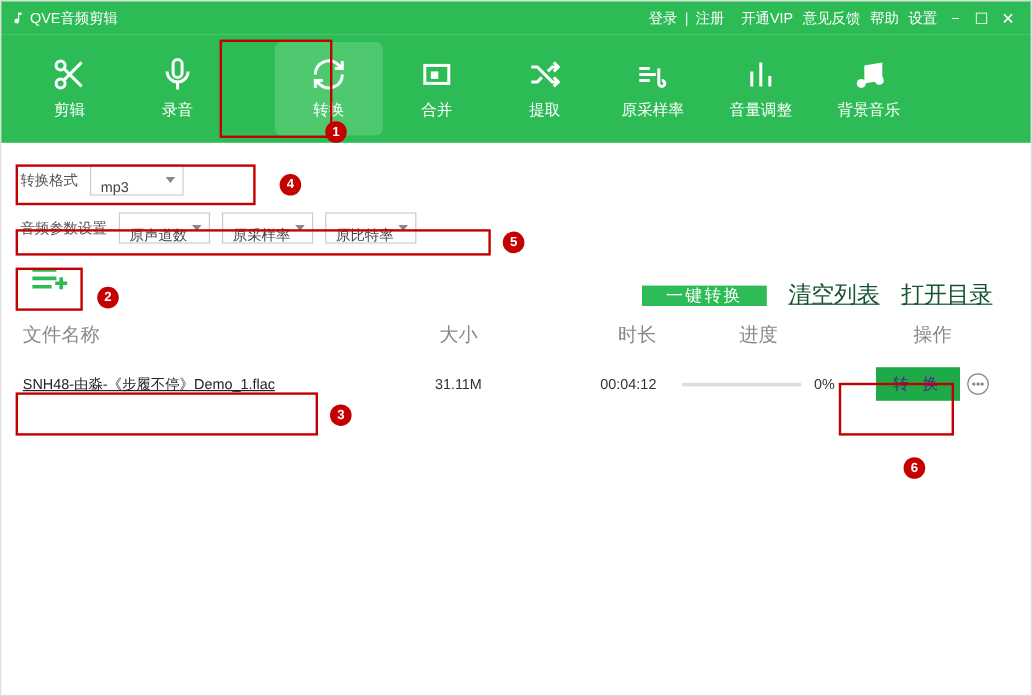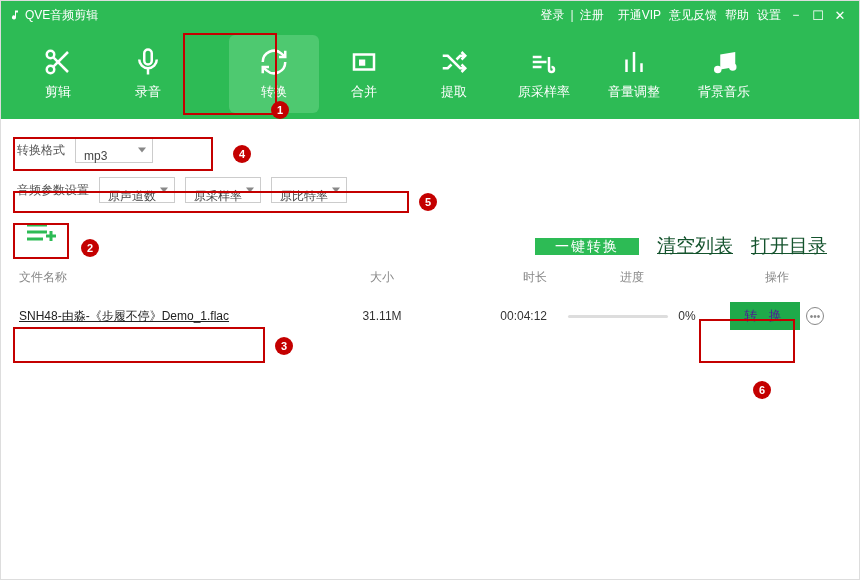--- a/index.html
+++ b/index.html
@@ -19,21 +19,21 @@
   .row { display: flex; align-items: center; margin-bottom: 14px; position: relative; }
   .label { font-size: 12px; color: #555; margin-right: 10px; }
   .select { height: 26px; min-width: 70px; border: 1px solid #ccc; background: #fff; font-size: 12px; color: #444; padding: 12px 18px 0 8px; position: relative; display: inline-flex; align-items: center; cursor: pointer; margin-right: 10px; }
   .select::after { content: ""; position: absolute; right: 6px; top: 50%; width: 0; height: 0; border-left: 4px solid transparent; border-right: 4px solid transparent; border-top: 5px solid #888; transform: translateY(-50%); }
   .redbox { position: absolute; border: 2px solid #c40000; pointer-events: none; }
   .badge { width: 18px; height: 18px; border-radius: 50%; background: #c40000; color: #fff; font-size: 11px; font-weight: bold; display: flex; align-items: center; justify-content: center; position: absolute; }
   .addbtn { width: 50px; height: 30px; display: flex; align-items: center; justify-content: center; cursor: pointer; color:#2dbb55;}
   .rightactions { position: absolute; right: 16px; top: 96px; display: flex; align-items: center; gap: 18px; }
   .greenbtn { background: #2dbb55; color: #fff; border: none; height: 17px; padding: 0 20px; font-size: 14px; cursor: pointer; letter-spacing: 2px; }
   .linkg { color: #14532d; font-size: 19px; cursor: pointer; text-decoration: underline; }
-  .thead { display: flex; font-size: 12px; color: #888; padding: 16px 0 10px 0;}
+  .thead { display: flex; font-size: 16px; color: #888; padding: 16px 0 10px 0;}
   .thead div { }
   .c-name { width: 310px; padding-left: 2px;}
   .c-size { width: 110px; text-align:center;}
   .c-dur  { width: 110px; text-align:right;}
   .c-prog { width: 170px; text-align:center;}
   .c-act  { width: 120px; text-align:center;}
   .trow { display:flex; align-items:center; font-size:12px; color:#333; height:40px;}
   .trow .c-name { color:#222;text-decoration:underline;}
   .progwrap { display:flex; align-items:center; gap:10px; justify-content:center;}
   .progbar { width:100px; height:3px; background:#ddd; border-radius:2px;}

